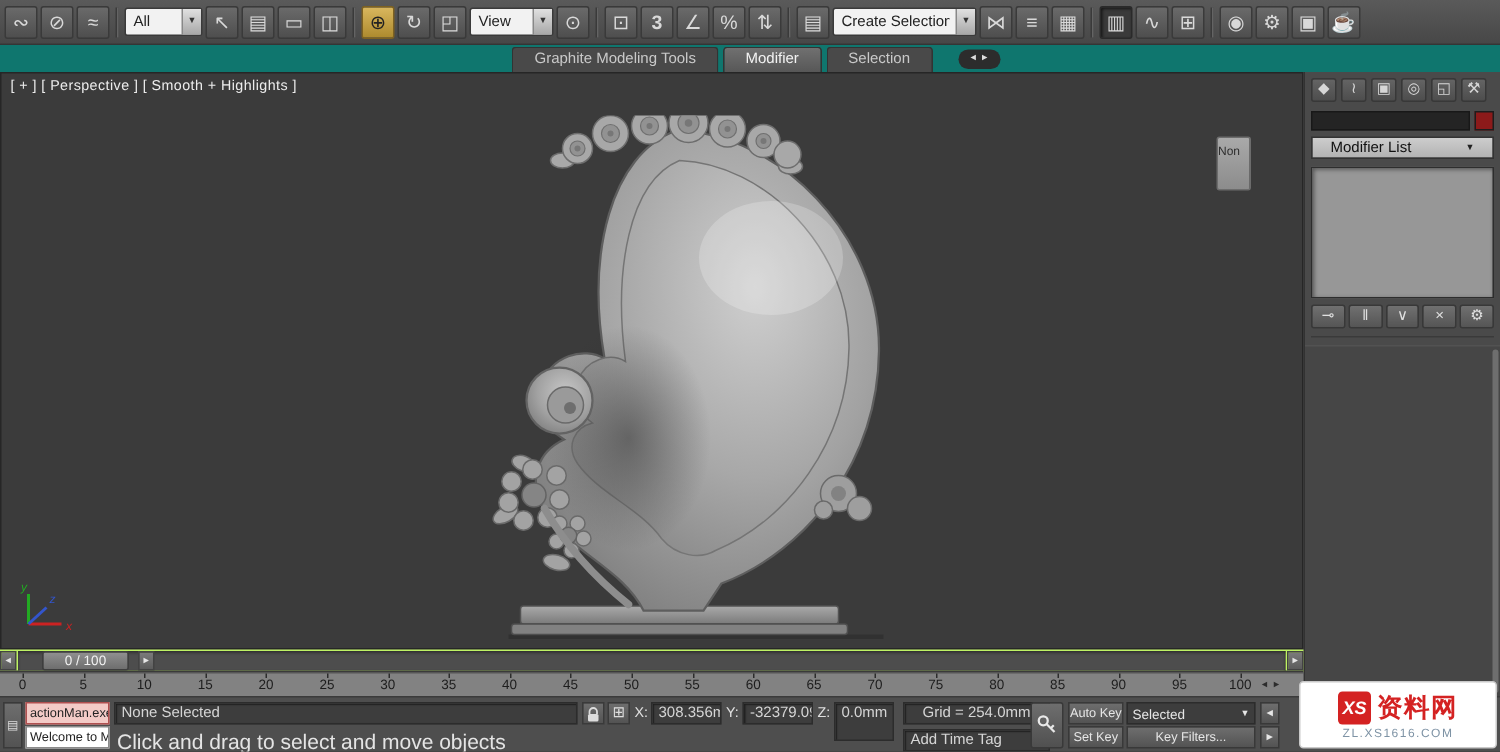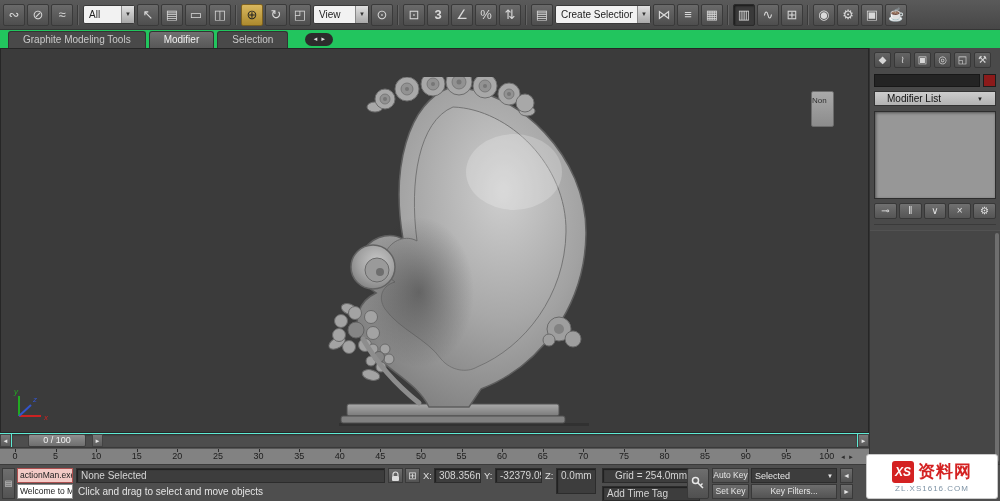--- a/index.html
+++ b/index.html
@@ -16,22 +16,22 @@
           color:#d9d9d9; font-size:13px; line-height:20px; text-align:center; }
   .tbtn.active { background:linear-gradient(#d9b75e,#ad8a2e); color:#222; border-color:#7d6120; }
   .tbtn.pressed { background:#3a3a3a; border-color:#2a2a2a; box-shadow:inset 1px 1px 2px rgba(0,0,0,.6); }
   .tsep { width:2px; height:20px; flex:none; background:#3a3a3a; border-right:1px solid #646464; margin:0 2px; }
   .tdrop { height:19px; flex:none; background:#f2f2f2; border:1px solid #3a3a3a; border-radius:2px;
            color:#222; font-size:10px; display:flex; align-items:center; padding-left:5px; gap:4px; }
   .tdrop .darrow { width:13px; height:17px; background:linear-gradient(#e0e0e0,#a8a8a8);
                    border-left:1px solid #888; font-size:6px; color:#333; text-align:center; line-height:17px; }
 
   
-  .ribbon { position:absolute; top:30px; left:0; width:1000px; height:18px; background:#22c55e;
-            display:flex; align-items:flex-end; padding-left:8px; gap:3px; }
+  .ribbon { position:absolute; top:30px; left:0; width:1000px; height:18px; background:#0f766e;
+            display:flex; align-items:flex-end; padding-left:8px; gap:3px;justify-content:center; }
   .rtab { height:17px; padding:2px 14px; font-size:10px; color:#c9c9c9; background:#494949;
           border:1px solid #333; border-bottom:none; border-radius:3px 3px 0 0; }
   .rtab.active { background:linear-gradient(#707070,#575757); color:#f2f2f2; }
   .ribbon-min { width:28px; height:13px; margin:0 0 2px 14px; background:#2c2c2c; border-radius:7px;
                 color:#ddd; font-size:6px; text-align:center; line-height:13px; }
 
   
   .viewport { position:absolute; top:48px; left:0; width:869px; height:385px;
               background:#3b3b3b; border:1px solid #262626; }
   .vp-label { position:absolute; top:3px; left:6px; font-size:9.5px; color:#ececec; letter-spacing:.3px; }
@@ -56,21 +56,21 @@
   .rp-modlist .darrow { font-size:6px; color:#222; }
   .rp-stack { margin:3px 4px; height:88px; background:#979797; border:1px solid #2d2d2d;
               box-shadow:inset 1px 1px 3px rgba(0,0,0,.45); }
   .rp-btnrow { display:flex; gap:2px; margin:1px 4px 5px 4px; padding-bottom:5px; border-bottom:1px solid #3a3a3a; }
   .rp-btn { flex:1; height:16px; background:linear-gradient(#707070,#555); border:1px solid #383838;
             border-radius:2px; color:#e0e0e0; font-size:10px; line-height:14px; text-align:center; }
   .rp-rollout { flex:1; background:#464646; position:relative; border-top:1px solid #525252; }
   .rp-scroll { position:absolute; right:1px; top:2px; bottom:2px; width:4px; background:#6e6e6e; border-radius:2px; }
 
   
-  .timeline { position:absolute; top:433px; left:0; width:869px; height:15px; background:#5eead4;
+  .timeline { position:absolute; top:433px; left:0; width:869px; height:15px; background:#bef264;
               border-bottom:1px solid #3a3a3a; display:flex; align-items:center; }
   .tl-arrow { width:11px; height:13px; flex:none; background:linear-gradient(#7b7b7b,#5c5c5c);
               border:1px solid #434343; color:#e6e6e6; font-size:6px; line-height:12px; text-align:center; }
   .tl-track { flex:1; height:13px; margin:0 1px; background:#4d4d4d; position:relative;
               box-shadow:inset 0 1px 2px rgba(0,0,0,.45); }
   .tl-slider { position:absolute; left:16px; top:0; width:58px; height:13px;
                background:linear-gradient(#909090,#6e6e6e); border:1px solid #3e3e3e; border-radius:2px;
                color:#f2f2f2; font-size:9px; text-align:center; line-height:11px; }
   .tl-next { position:absolute; left:80px; top:0; width:11px; height:13px;
              background:linear-gradient(#7b7b7b,#5c5c5c); border:1px solid #434343;
@@ -88,21 +88,21 @@
   .statusbar > * { position:absolute; }
   .sunken { background:#3d3d3d; border:1px solid #2c2c2c; box-shadow:inset 1px 1px 1px rgba(0,0,0,.5);
             color:#d5d5d5; font-size:10px; padding:1px 4px; overflow:hidden; white-space:nowrap; }
   .sb-mini { left:2px; top:3px; width:13px; height:31px; background:linear-gradient(#6e6e6e,#535353);
              border:1px solid #3a3a3a; color:#ddd; font-size:8px; text-align:center; line-height:30px; }
   .sb-l1 { left:17px; top:3px; width:56px; height:15px; background:#f3cbc7; border:1px solid #b05050;
            color:#222; font-size:8.5px; padding:1px 2px; overflow:hidden; white-space:nowrap; }
   .sb-l2 { left:17px; top:19px; width:56px; height:15px; background:#ffffff; border:1px solid #8a8a8a;
            color:#222; font-size:8.5px; padding:1px 2px; overflow:hidden; white-space:nowrap; }
   .sb-none { left:76px; top:3px; width:309px; height:15px; }
-  .sb-prompt { left:78px; top:21px; font-size:10px; color:#e4e4e4; white-space:nowrap; }
+  .sb-prompt { left:78px; top:21px; font-size:14px; color:#e4e4e4; white-space:nowrap; }
   .sb-lock { left:388px; top:3px; width:15px; height:15px; background:linear-gradient(#6e6e6e,#535353);
              border:1px solid #3a3a3a; text-align:center; }
   .sb-abs { left:405px; top:3px; width:15px; height:15px; background:linear-gradient(#6e6e6e,#535353);
             border:1px solid #3a3a3a; color:#ddd; font-size:10px; line-height:13px; text-align:center; }
   .sb-xl { left:423px; top:5px; font-size:9.5px; color:#e0e0e0; }
   .sb-xf { left:434px; top:3px; width:47px; height:15px; }
   .sb-yl { left:484px; top:5px; font-size:9.5px; color:#e0e0e0; }
   .sb-yf { left:495px; top:3px; width:47px; height:15px; }
   .sb-zl { left:545px; top:5px; font-size:9.5px; color:#e0e0e0; }
   .sb-zf { left:556px; top:3px; width:40px; height:26px;text-align:right; }
@@ -185,20 +185,21 @@
 </div>
 
 <div class="ribbon">
   <div class="rtab">Graphite Modeling Tools</div>
   <div class="rtab active">Modifier</div>
   <div class="rtab">Selection</div>
   <div class="ribbon-min">◄ ►</div>
 </div>
 
 <div class="viewport">
+  <div class="vp-label">[ + ] [ Perspective ] [ Smooth + Highlights ]</div>
   <div class="vp-non">Non</div>
 
   <svg class="model-svg" width="285" height="352" viewBox="0 0 285 352">
     <defs>
       <radialGradient id="bodyGrad" cx="58%" cy="38%" r="75%">
         <stop offset="0%" stop-color="#c7c7c7"></stop>
           <stop offset="55%" stop-color="#a2a2a2"></stop>
           <stop offset="100%" stop-color="#787878"></stop>
       </radialGradient>
       <radialGradient id="innerGrad" cx="66%" cy="32%" r="80%">

